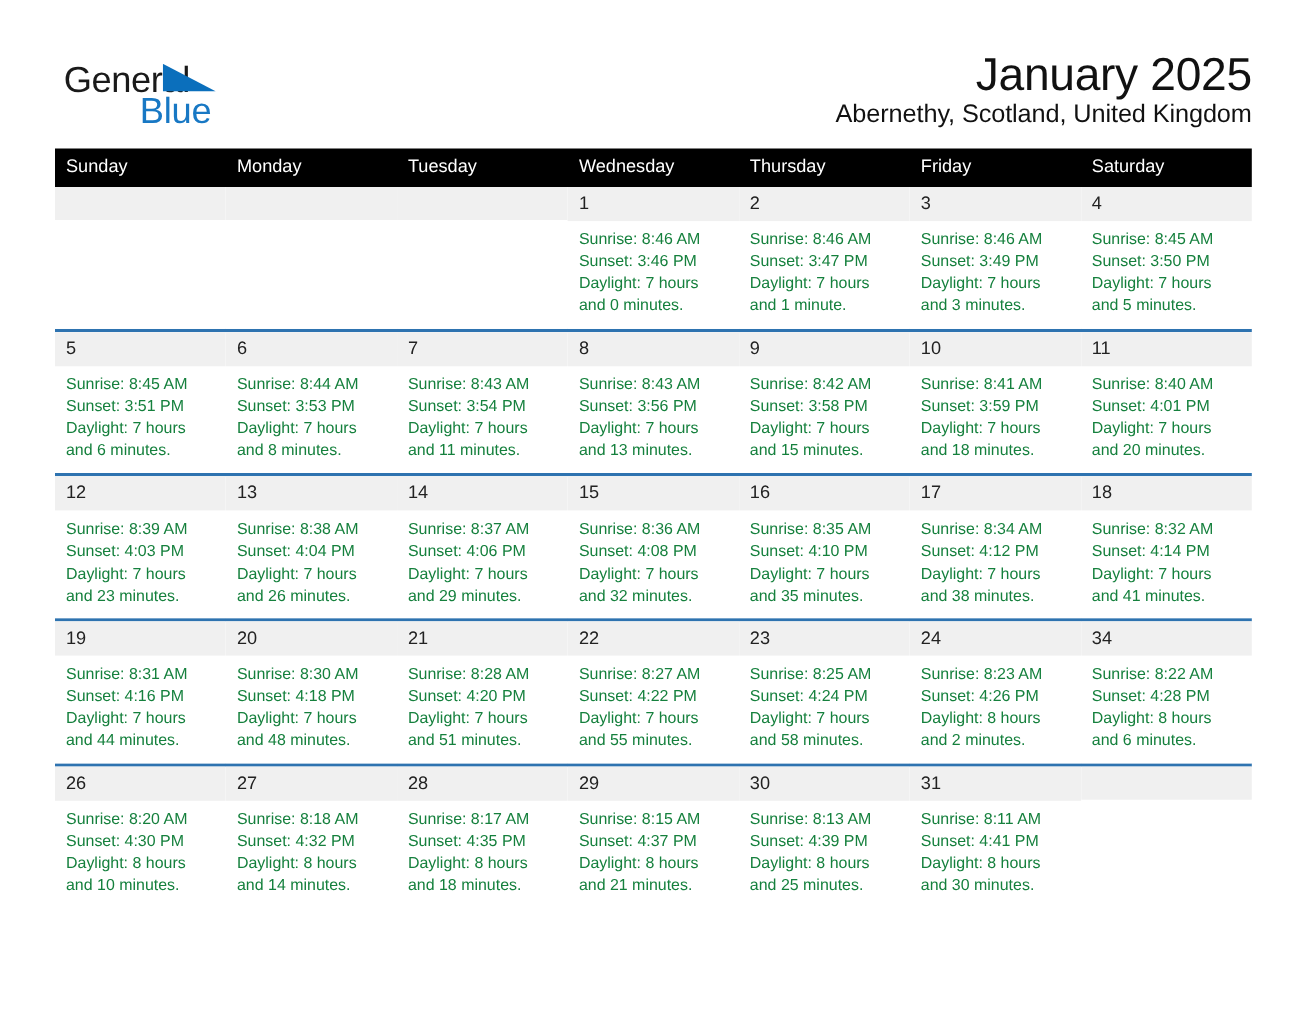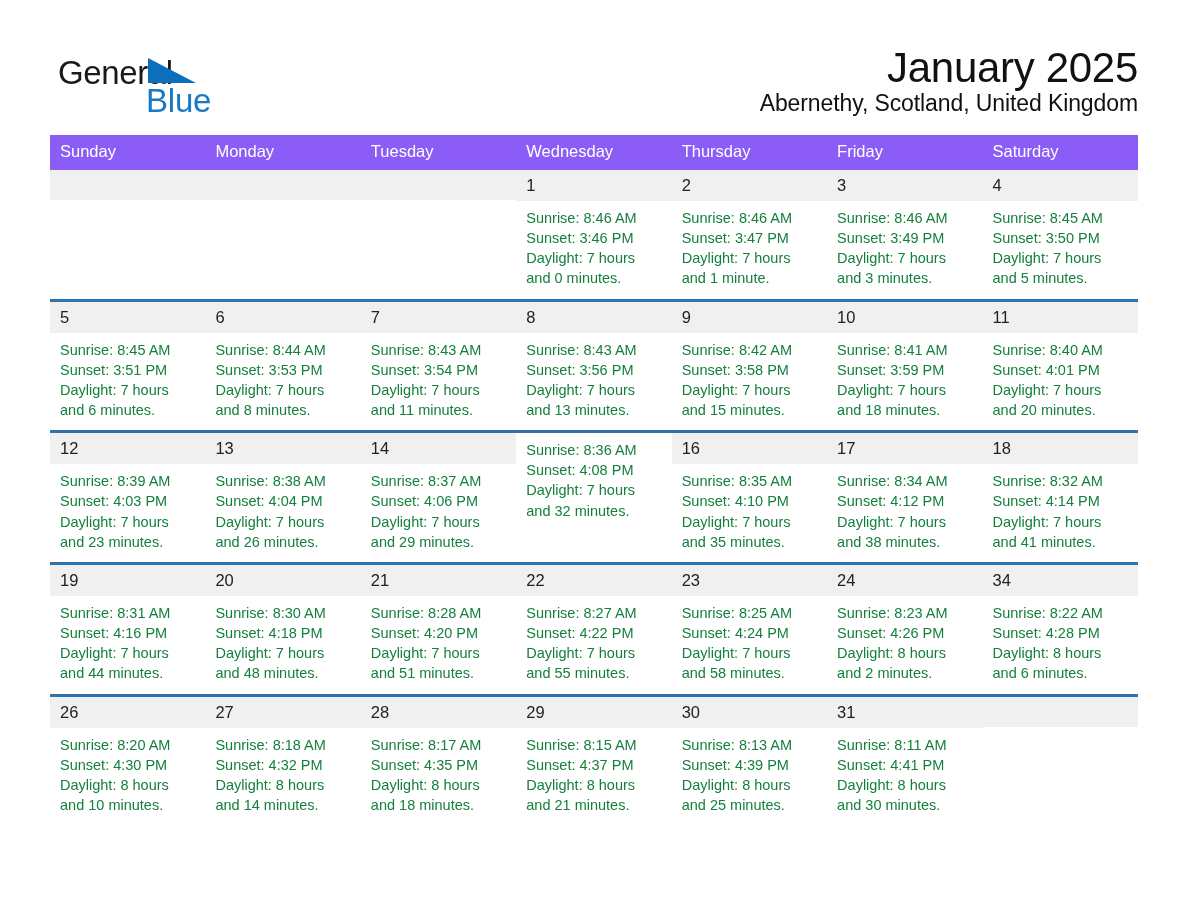--- a/index.html
+++ b/index.html
@@ -17,35 +17,35 @@
     padding-top: 44px;
   }
   .logo { position: relative; width: 160px; height: 74px; flex: 0 0 auto; }
   .logo-general {
     font-size: 33px; color: #1a1a1a; letter-spacing: -0.4px;
     line-height: 1; position: absolute; left: 8px; top: 12px; font-weight: 400;
   }
   .logo-tri { position: absolute; left: 98px; top: 14px; }
   .logo-blue {
     font-size: 33px; color: #1878c4; letter-spacing: -0.2px;
-    line-height: 1; position: absolute; left: 77px; top: 40px; font-weight: 400; margin-left: 19px;
+    line-height: 1; position: absolute; left: 77px; top: 40px; font-weight: 400;
   }
   .title-block { text-align: right; padding-top: 2px; }
   .cal-title {
     font-size: 42px; font-weight: 400; color: #111; line-height: 1.05;
     letter-spacing: -0.3px;
   }
   .cal-subtitle {
     font-size: 23px; font-weight: 400; color: #111; 
     letter-spacing: -0.1px;
   }
 
   
   .calendar { margin-top: 17px; width: 1088px; }
-  .weekdays { display: flex; background: #8b5cf6; }
+  .weekdays { display: flex; background: #000000; }
   .weekday {
     flex: 1 1 0; color: #ffffff; font-size: 16.5px; font-weight: 400;
     padding: 7px 0 8px 10px; line-height: 1.2;
   }
 
   .week { display: flex; border-top: 3px solid #2e73b0; }
   .week.first { border-top: none; }
   .day {
     flex: 1 1 0; min-width: 0; background: #ffffff;
     display: flex; flex-direction: column;
@@ -205,20 +205,21 @@
 and 26 minutes.</div>
       </div>
       <div class="day">
         <div class="day-num">14</div>
         <div class="day-info">Sunrise: 8:37 AM
 Sunset: 4:06 PM
 Daylight: 7 hours
 and 29 minutes.</div>
       </div>
       <div class="day">
+        <div class="day-num">15</div>
         <div class="day-info">Sunrise: 8:36 AM
 Sunset: 4:08 PM
 Daylight: 7 hours
 and 32 minutes.</div>
       </div>
       <div class="day">
         <div class="day-num">16</div>
         <div class="day-info">Sunrise: 8:35 AM
 Sunset: 4:10 PM
 Daylight: 7 hours

